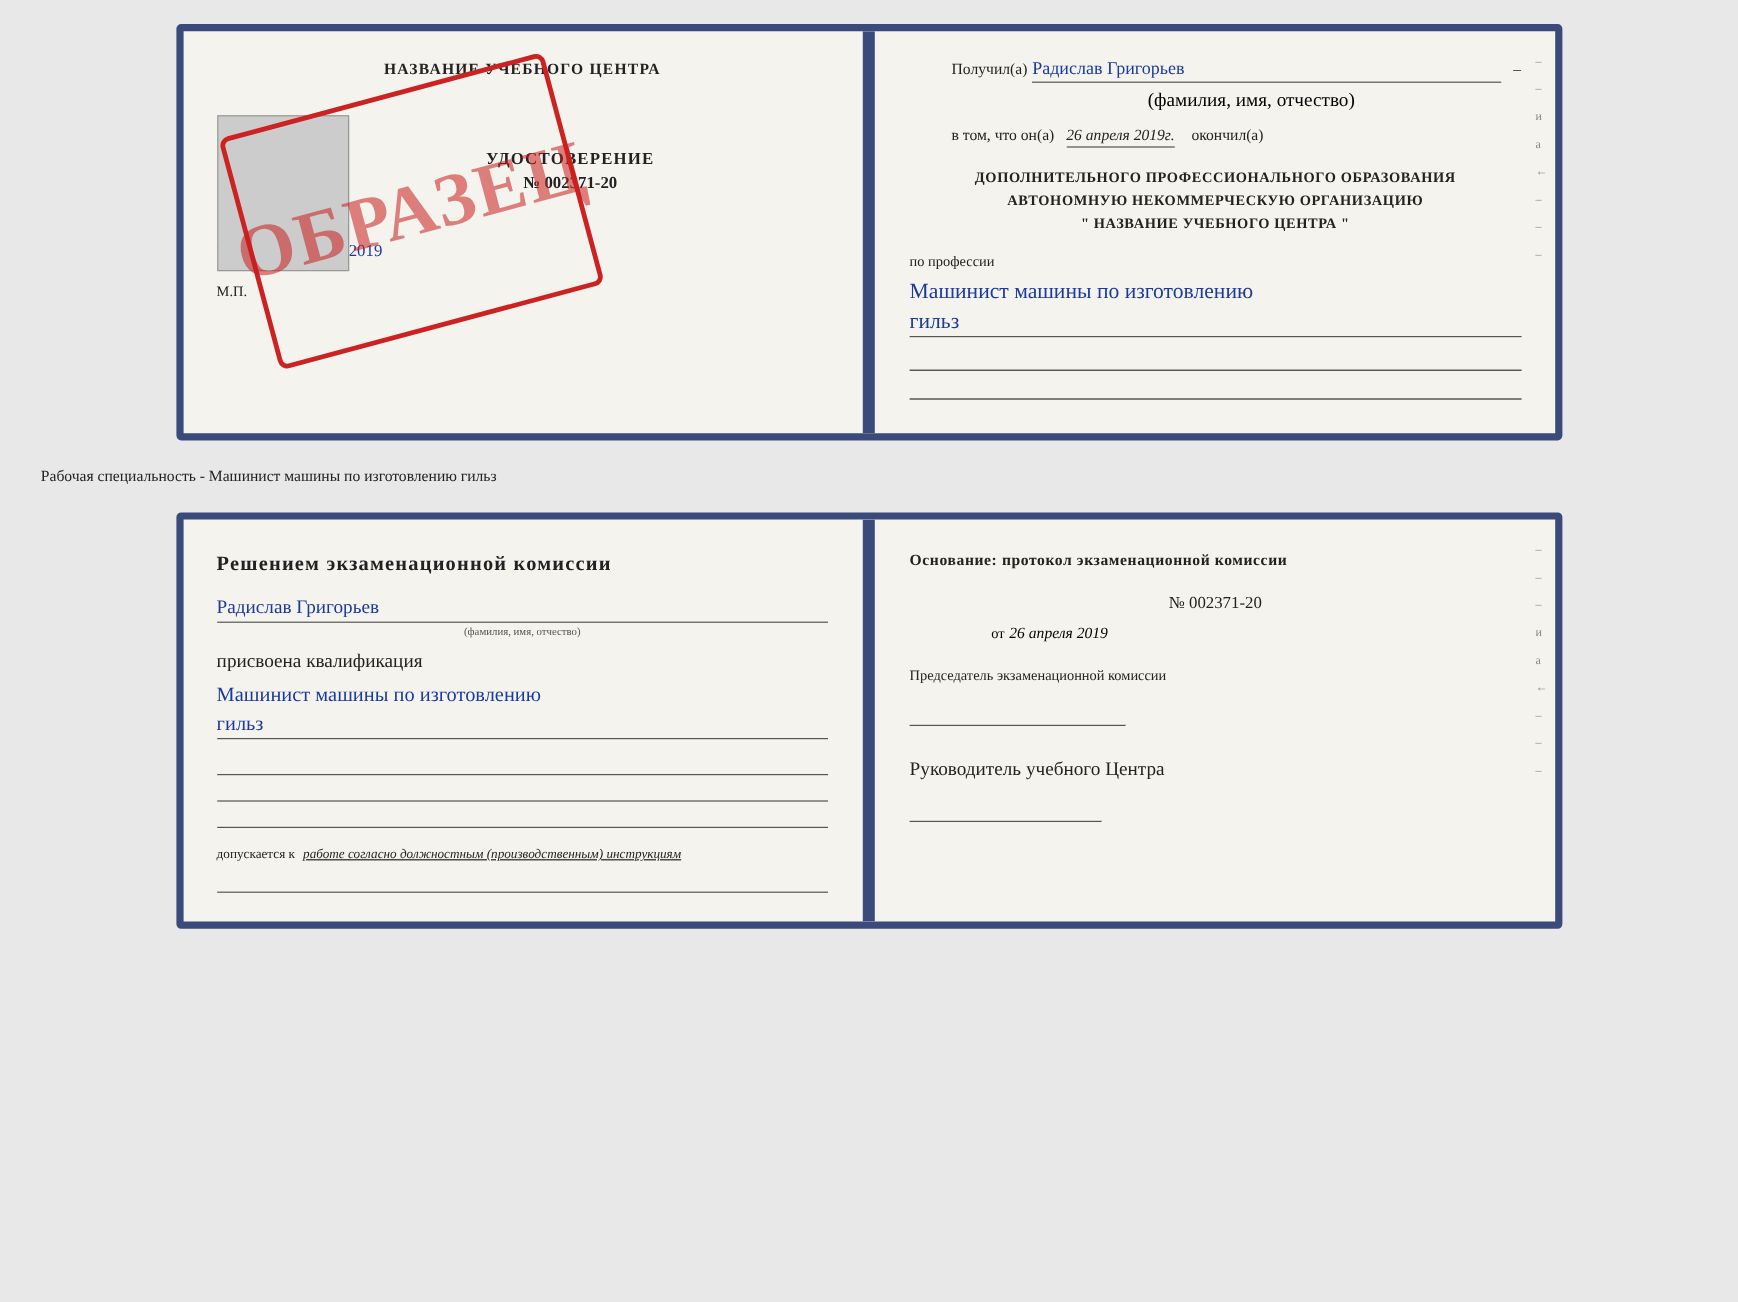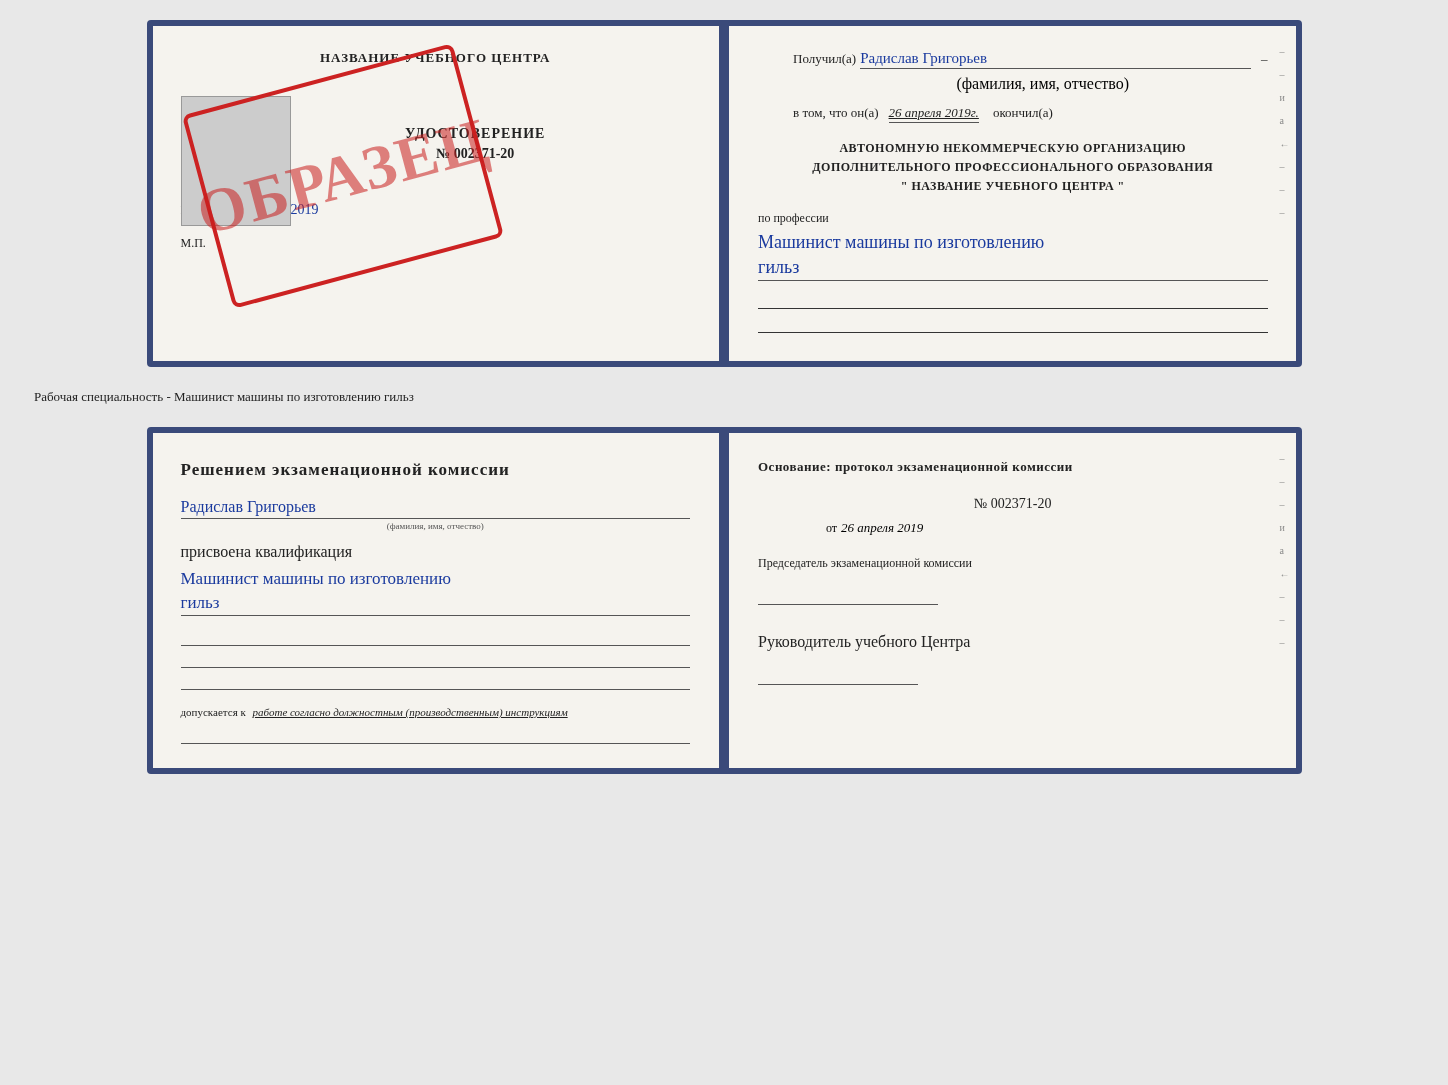--- a/index.html
+++ b/index.html
@@ -250,27 +250,27 @@
       <span class="label-text">Получил(а)</span>
       <span class="handwritten">Радислав Григорьев</span>
       <span style="margin-left:6px;">–</span>
     </div>
     <div style="text-align:center; margin-left:60px; margin-bottom:12px;">
       <span class="small-hint">(фамилия, имя, отчество)</span>
     </div>
 
     <div class="right-line" style="margin-bottom:16px;">
       <span class="label-text">в том, что он(а)</span>
-      <span style="font-style:italic; margin-left:6px; border-bottom:1px solid #555; padding-bottom:1px; font-size:13px;text-decoration:underline;">26 апреля 2019г.</span>
+      <span style="font-style:italic; margin-left:6px; border-bottom:1px solid #555; padding-bottom:1px; font-size:13px;">26 апреля 2019г.</span>
       <span style="margin-left:10px;">окончил(а)</span>
     </div>
 
     <div class="right-section-block">
+      <div>ДОПОЛНИТЕЛЬНОГО ПРОФЕССИОНАЛЬНОГО ОБРАЗОВАНИЯ</div>
       <div>АВТОНОМНУЮ НЕКОММЕРЧЕСКУЮ ОРГАНИЗАЦИЮ</div>
-      <div>ДОПОЛНИТЕЛЬНОГО ПРОФЕССИОНАЛЬНОГО ОБРАЗОВАНИЯ</div>
       <div>" НАЗВАНИЕ УЧЕБНОГО ЦЕНТРА "</div>
     </div>
 
     <div class="profession-label">по профессии</div>
     <div class="profession-handwritten">
       <span>Машинист машины по изготовлению</span><br>
       <span>гильз</span>
     </div>
 
     <div class="right-lines-bottom">

